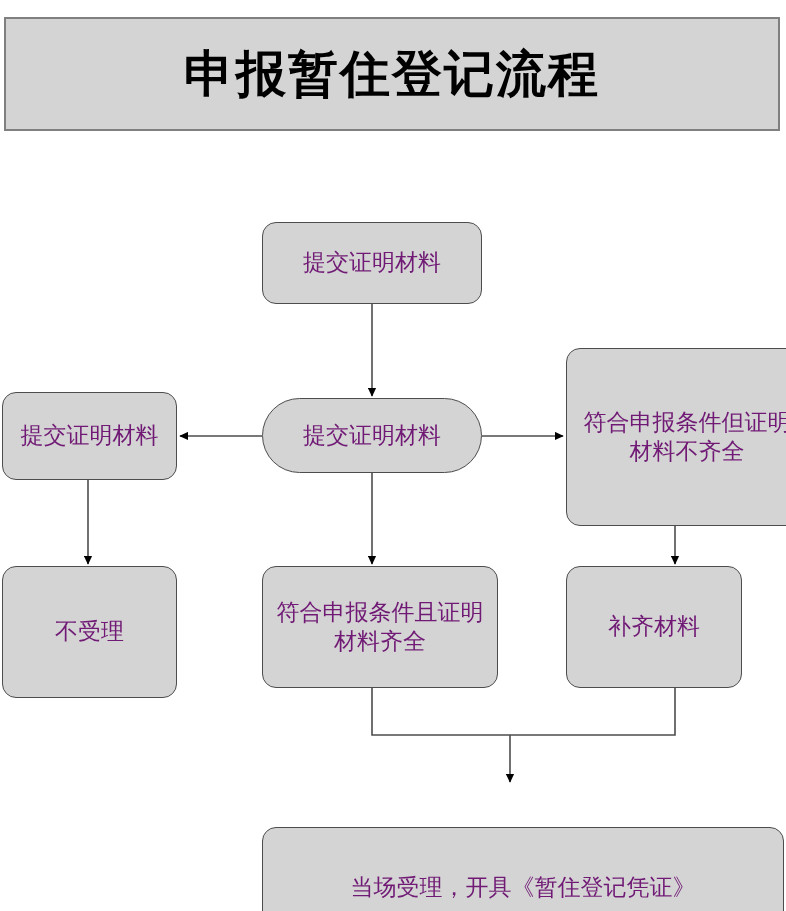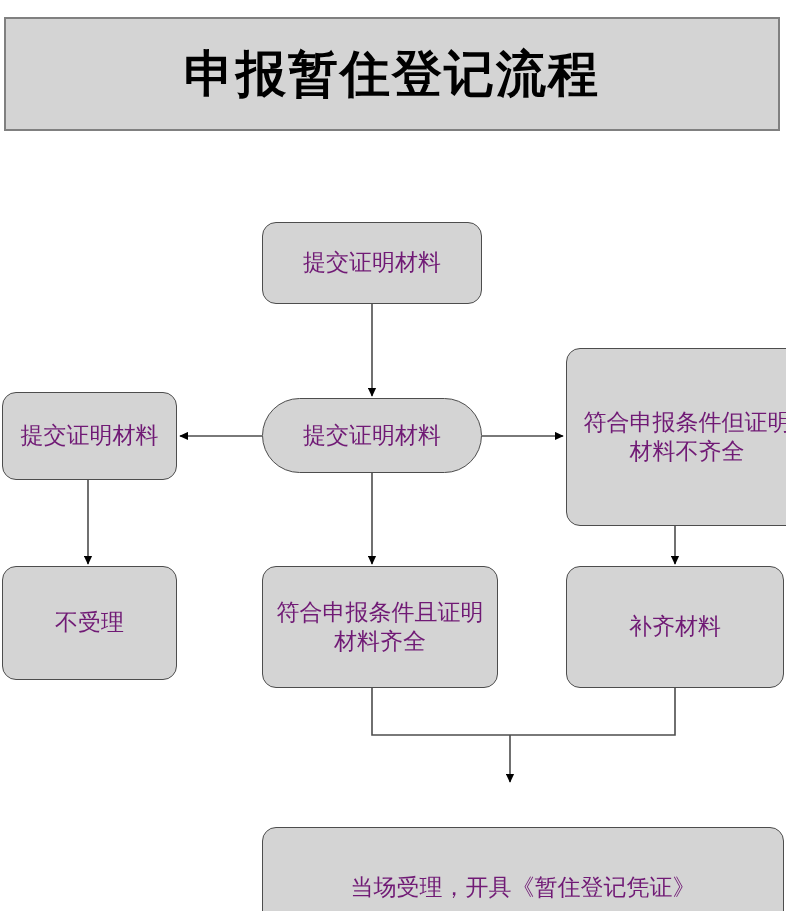--- a/index.html
+++ b/index.html
@@ -131,29 +131,29 @@
   </div>
 
   <div class="node rounded" style="left:2px; top:392px; width:175px; height:88px;">
     <span class="node-label">提交证明材料</span>
   </div>
 
   <div class="node rounded" style="left:566px; top:348px; width:242px; height:178px;">
     <span class="node-label">符合申报条件但证明材料不齐全</span>
   </div>
 
-  <div class="node rounded" style="left:2px; top:566px; width:175px; height:114px;">
+  <div class="node rounded" style="left:2px; top:566px; width:175px; height:132px;">
     <span class="node-label">不受理</span>
   </div>
 
   <div class="node rounded" style="left:262px; top:566px; width:236px; height:122px;">
     <span class="node-label">符合申报条件且证明材料齐全</span>
   </div>
 
-  <div class="node rounded" style="left:566px; top:566px; width:218px; height:122px;">
+  <div class="node rounded" style="left:566px; top:566px; width:176px; height:122px;">
     <span class="node-label">补齐材料</span>
   </div>
 
   <div class="node rounded" style="left:262px; top:784px; width:522px; height:122px;margin-top:43px;">
     <span class="node-label">当场受理，开具《暂住登记凭证》</span>
   </div>
 
 </div>
 
 </body></html>

